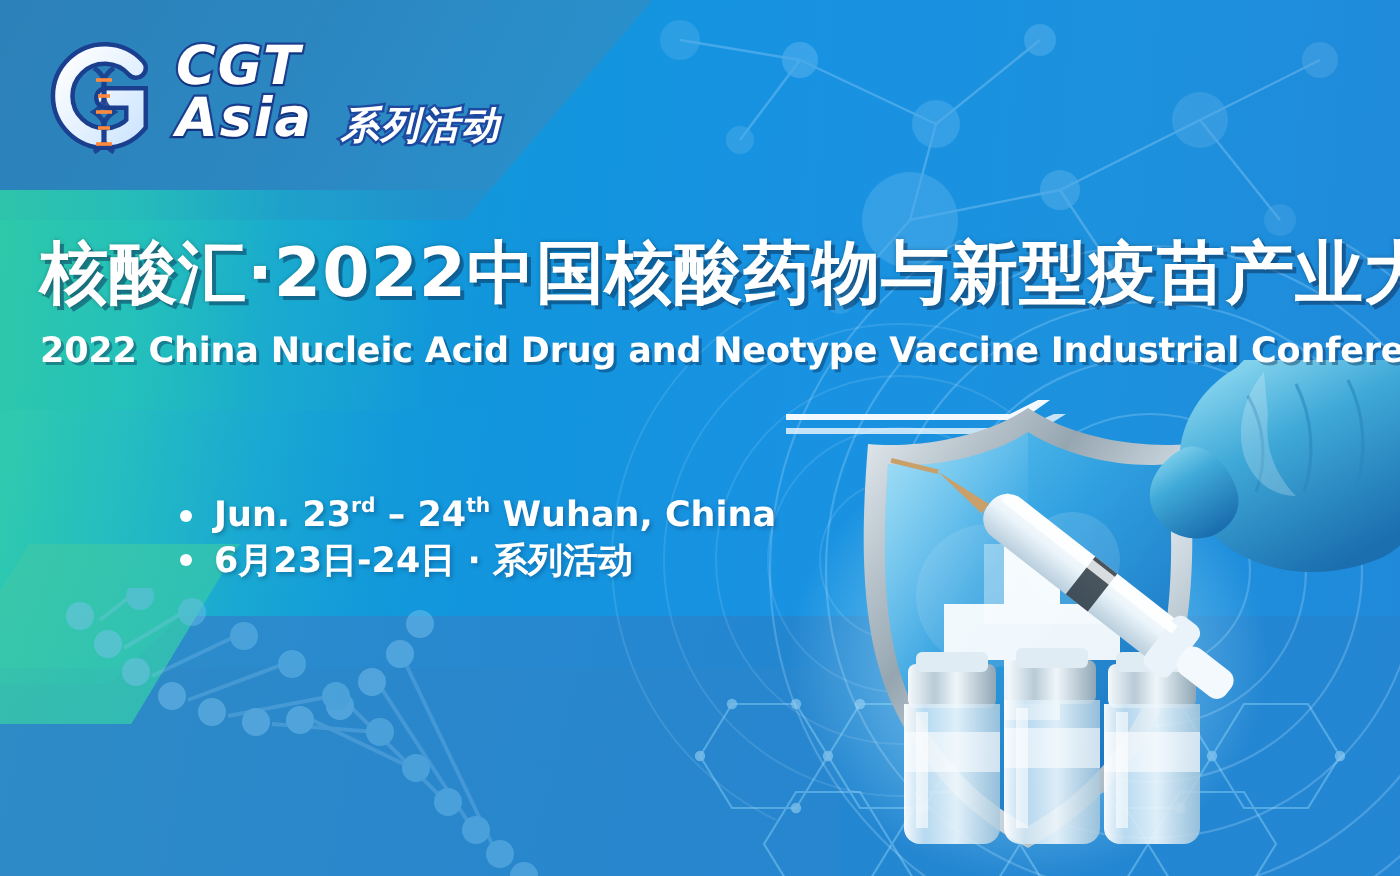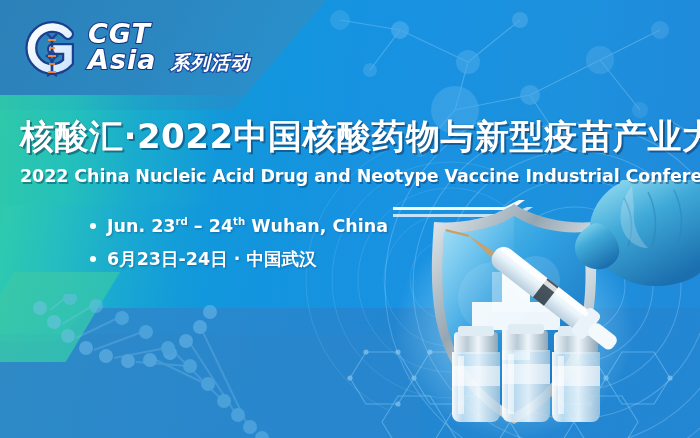--- a/index.html
+++ b/index.html
@@ -169,24 +169,23 @@
     font-weight: 700;
     color: #ffffff;
     letter-spacing: -0.1px;
     white-space: nowrap;
     text-shadow: 1.5px 1.5px 0 rgba(8,40,80,0.4);
   }
 
   
   .date-list {
     position: absolute;
-    left: 90px; top: 216px;
+    left: 90px; top: 248px;
     display: flex;
     flex-direction: column;
-    gap: 11px;
   }
   .date-item {
     display: flex;
     align-items: center;
     color: #ffffff;
     font-family: "DejaVu Sans", sans-serif;
     font-weight: 700;
     font-size: 17.5px;
     white-space: nowrap;
     text-shadow: 1px 1px 2px rgba(8,40,80,0.35);
@@ -513,17 +512,17 @@
 
   <div class="date-list">
     <div class="date-item">
       <span class="dot"></span>
       <span>
         <span>Jun. 23</span><sup>rd</sup><span> – 24</span><sup>th</sup><span> Wuhan, China</span>
       </span>
     </div>
     <div class="date-item">
       <span class="dot"></span>
-      <span>6月23日-24日 · 中国武汉</span>
+      <span>6月23日-24日 · 系列活动</span>
     </div>
   </div>
 
 </div>
 
 </body></html>

